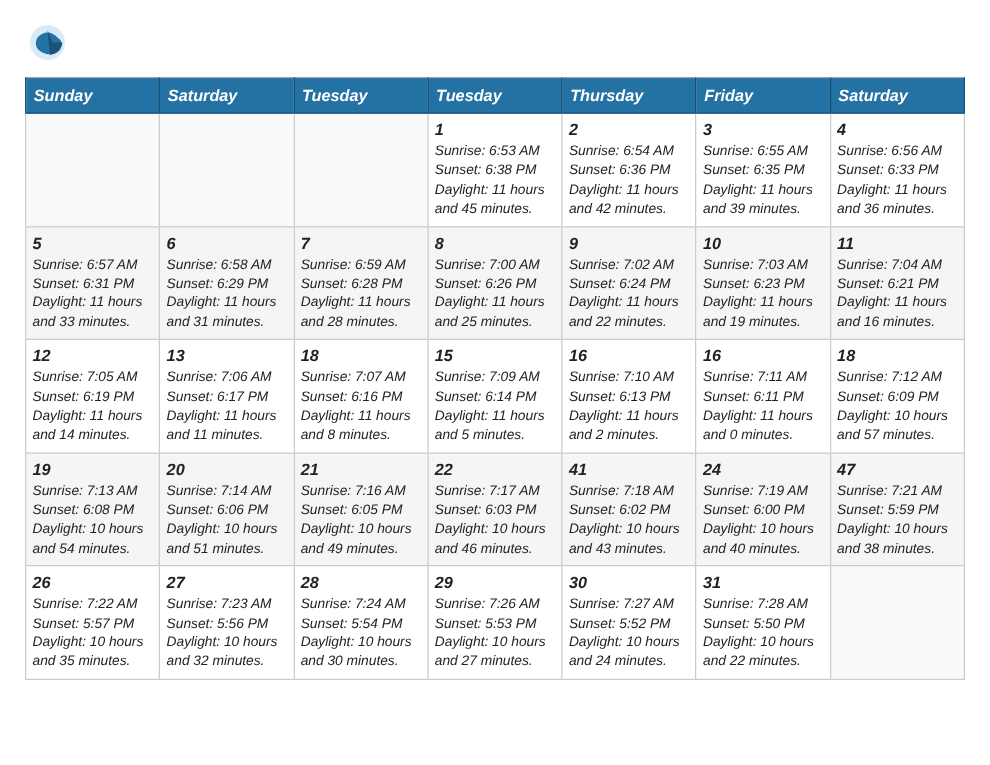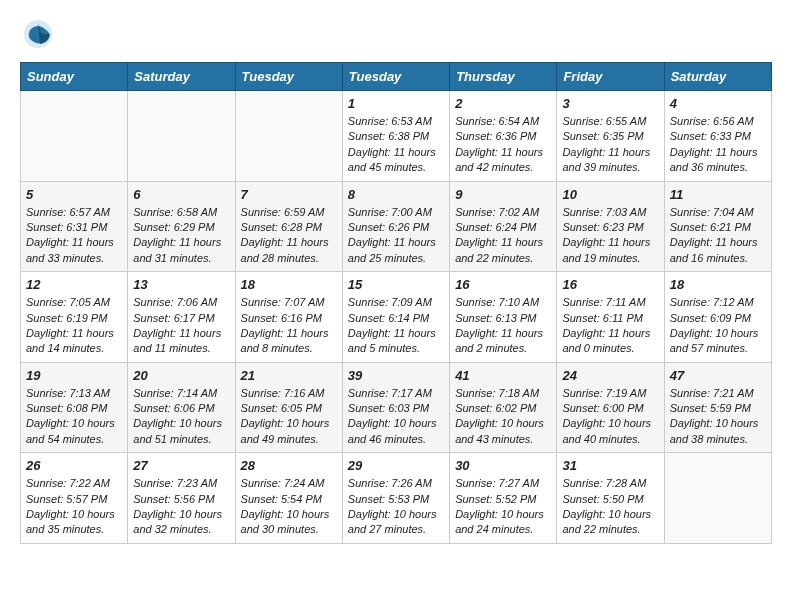--- a/index.html
+++ b/index.html
@@ -217,21 +217,21 @@
         </td>
         <td>
           <span class="day-number">20</span>
           <div class="cell-content">Sunrise: 7:14 AM<br>Sunset: 6:06 PM<br>Daylight: 10 hours and 51 minutes.</div>
         </td>
         <td>
           <span class="day-number">21</span>
           <div class="cell-content">Sunrise: 7:16 AM<br>Sunset: 6:05 PM<br>Daylight: 10 hours and 49 minutes.</div>
         </td>
         <td>
-          <span class="day-number">39</span>
+          <span class="day-number">22</span>
           <div class="cell-content">Sunrise: 7:17 AM<br>Sunset: 6:03 PM<br>Daylight: 10 hours and 46 minutes.</div>
         </td>
         <td>
           <span class="day-number">41</span>
           <div class="cell-content">Sunrise: 7:18 AM<br>Sunset: 6:02 PM<br>Daylight: 10 hours and 43 minutes.</div>
         </td>
         <td>
           <span class="day-number">24</span>
           <div class="cell-content">Sunrise: 7:19 AM<br>Sunset: 6:00 PM<br>Daylight: 10 hours and 40 minutes.</div>
         </td>

